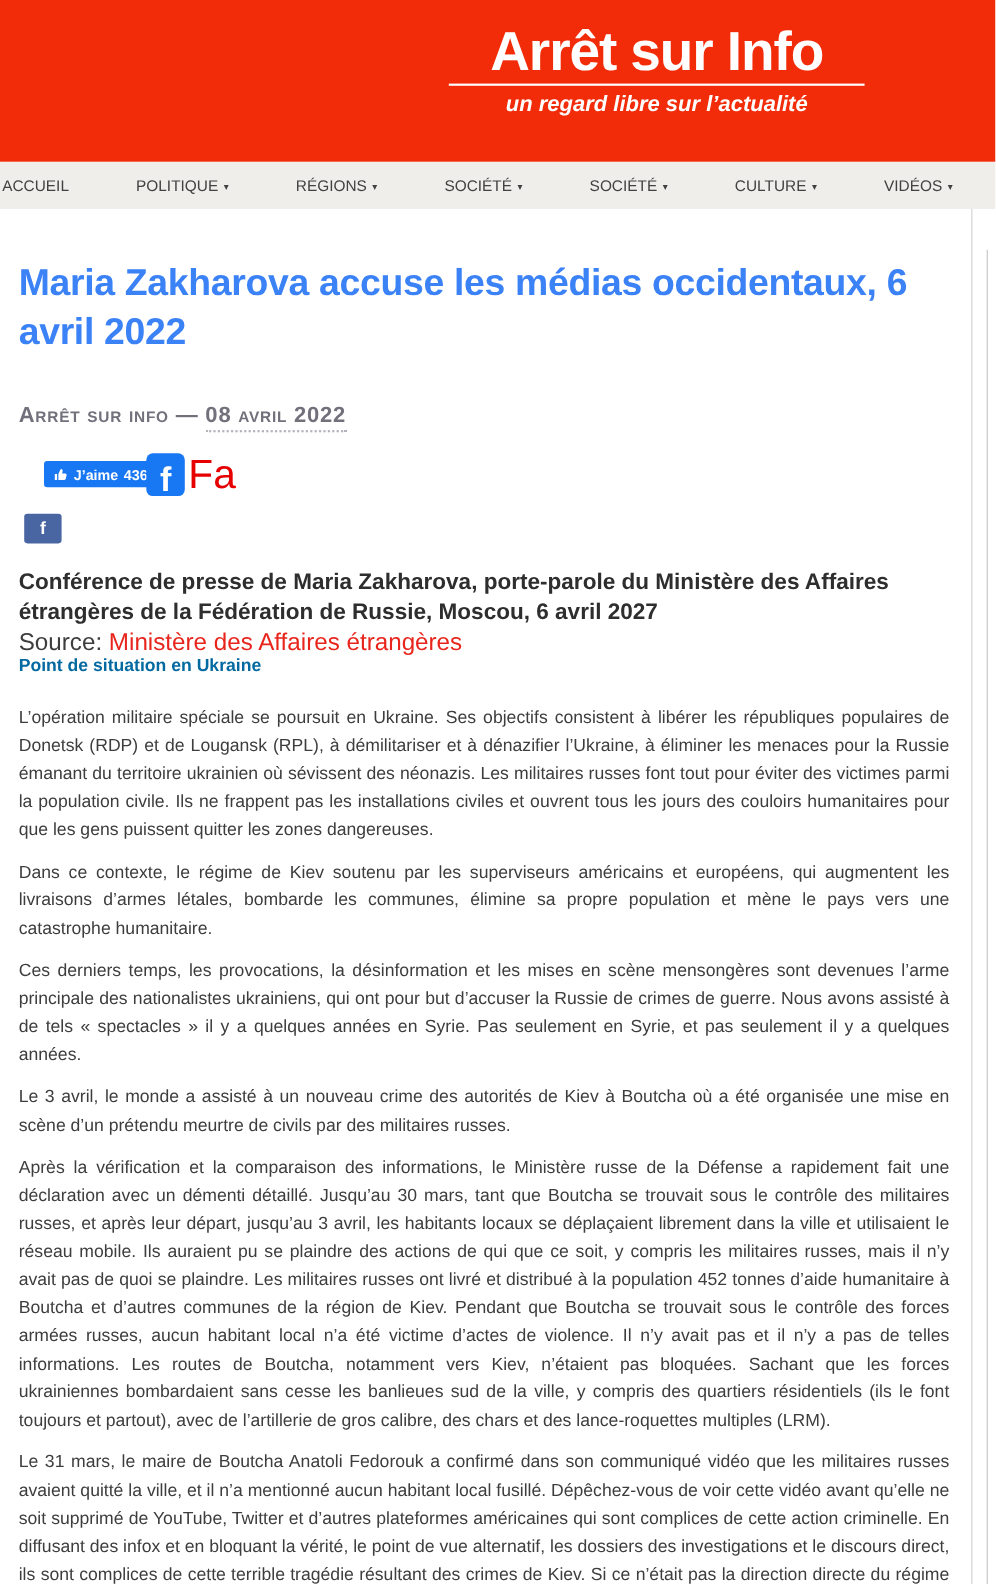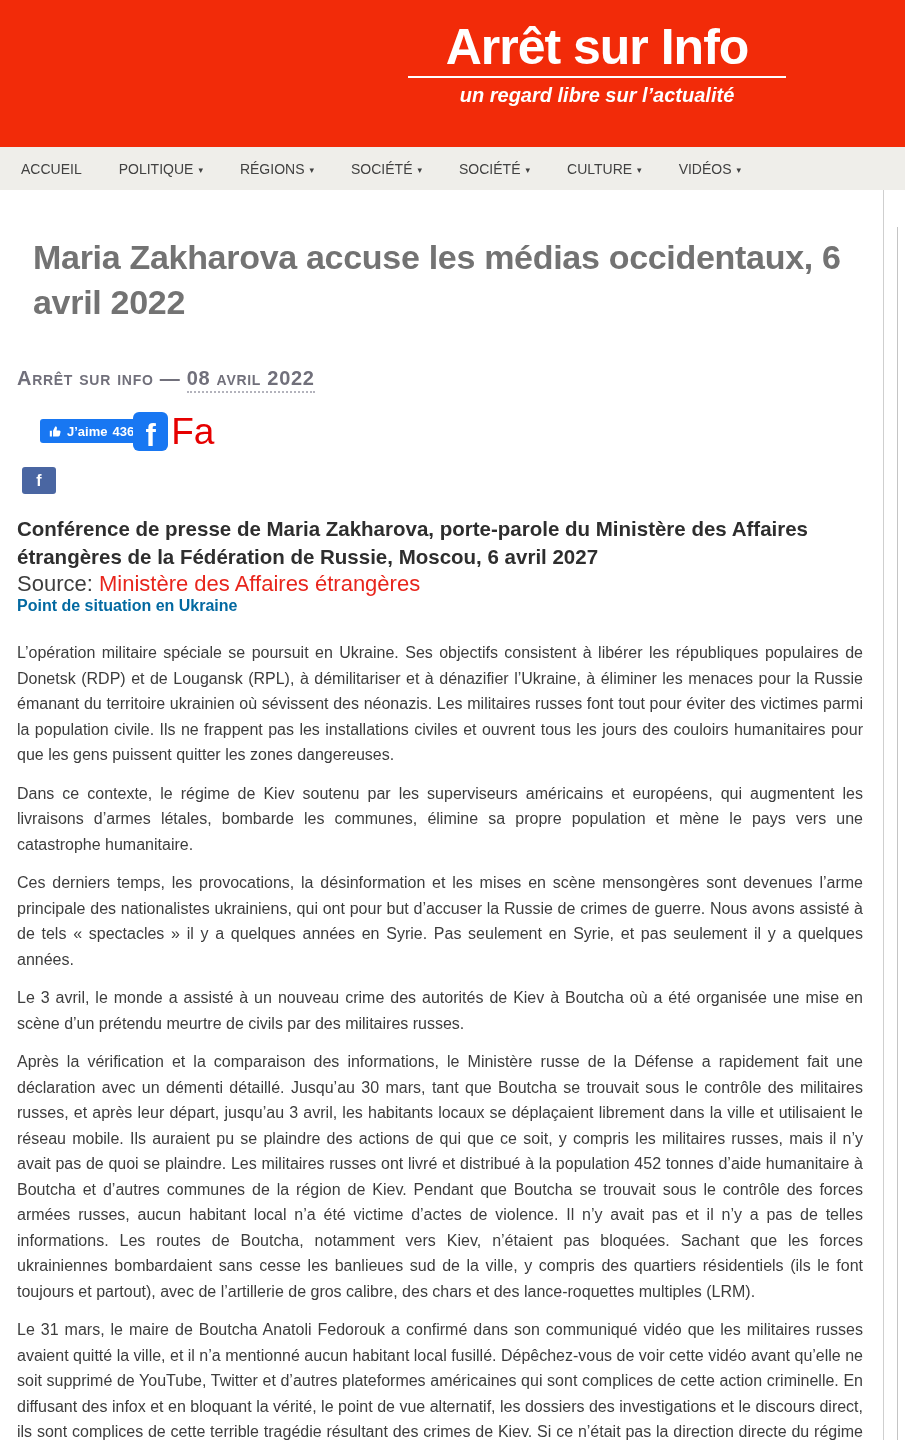--- a/index.html
+++ b/index.html
@@ -10,33 +10,33 @@
   }
 
   
   .masthead { height:147px; background:#F22B09; position:relative; }
   .logo-block { position:absolute; left:408px; top:20px; width:378px; text-align:center; color:#fff; }
   .logo-title { font-size:50px; font-weight:bold; letter-spacing:-1px; line-height:1.1; white-space:nowrap; }
   .logo-rule { height:0; border-bottom:2px solid #fff; margin-top:1px; }
   .logo-subtitle { font-size:20px; font-style:italic; font-weight:bold; margin-top:6px; }
 
   
-  .navbar { height:43px; background:#EFEEEA; display:flex; align-items:center; padding-left:21px; }
+  .navbar { height:43px; background:#EFEEEA; display:flex; align-items:center; padding-left:2px;gap:24px; }
   .nav-item { font-size:14px; color:#414141; margin-right:37px; cursor:pointer; white-space:nowrap; }
   .nav-caret { font-size:9px; color:#414141; margin-left:5px; vertical-align:1px; }
 
   
   .content-right-border { position:absolute; left:883px; top:190px; bottom:0; width:1px; background:#CFCFCF; }
   .scroll-track-line { position:absolute; left:897px; top:227px; bottom:0; width:1px; background:#C4C4C4; }
 
   
   .article { padding:0 22px 0 17px; }
   .article-title {
     margin-top:45px; font-size:34px; line-height:45px; font-weight:bold;
-    color:#737373; letter-spacing:-0.3px; max-width:860px;margin-left:16px;
+    color:#3b82f6; letter-spacing:-0.3px; max-width:860px;
   }
   .byline {
     margin-top:42px; font-variant:small-caps; font-size:20px;
     color:#71707B; letter-spacing:0.7px;font-weight:bold;
   }
   .byline-date { border-bottom:2px dotted #B3B3BC; padding-bottom:2px; cursor:pointer; }
 
   
   .like-row { margin:20px 0 0 23px; height:42px; display:flex; align-items:center; }
   .like-button {

